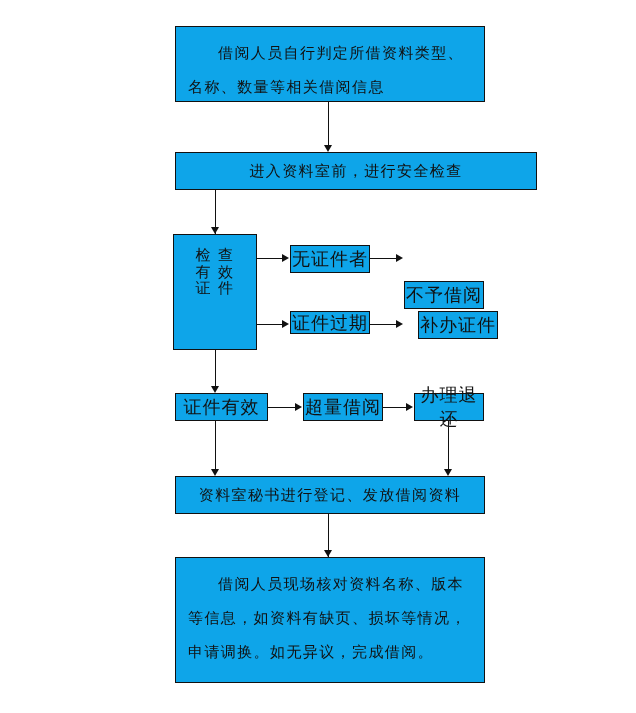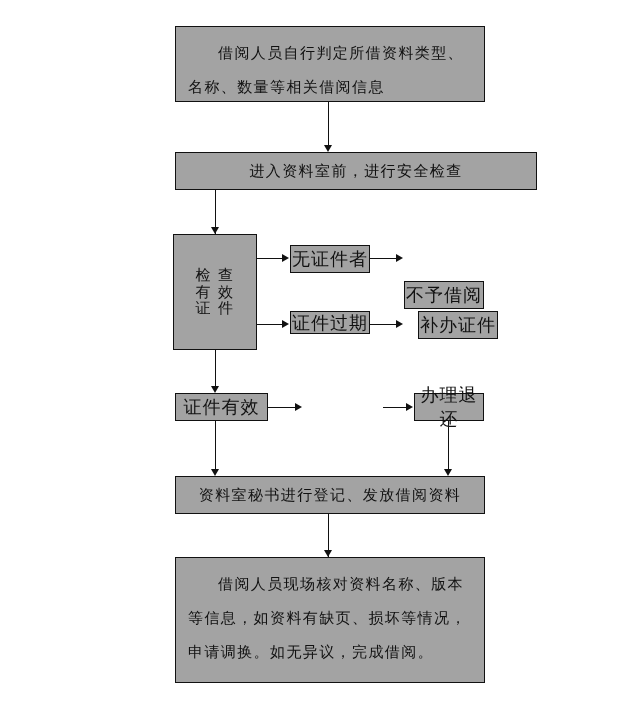--- a/index.html
+++ b/index.html
@@ -17,21 +17,21 @@
     height: 713px;
     background: #ffffff;
     overflow: hidden;
   }
 
   
   .box {
     position: absolute;
     box-sizing: border-box;
     border: 1px solid #111111;
-    background: #a3a3a3;
+    background: #0ea5e9;
     color: #111111;
     font-family: "DejaVu Sans", "Liberation Sans", sans-serif;
     letter-spacing: 1.4px;
   }
   .box .txt {
     display: block;
     white-space: pre-wrap;
   }
 
   
@@ -50,21 +50,21 @@
     text-align: left;
     text-indent: 2em;
     line-height: 2.25;
   }
 
   
   .box.stack {
     display: flex;
     flex-direction: column;
     align-items: center;
-    justify-content: center;
+    justify-content: flex-start;
     text-align: center;
     padding: 12px 0;
   }
   .box.stack .txt { line-height: 1.1; }
 
   
   .fs-big   { font-size: 15px; }
   .fs-small { font-size: 18px; letter-spacing: 1px; }
 
   
@@ -146,20 +146,23 @@
   <div class="vline" style="left:215px; top:350px; height:36px;"></div>
   <div class="arrow-down" style="left:211px; top:386px;"></div>
 
   <div class="box center fs-small" style="left:175px; top:393px; width:93px; height:28px;">
     <span class="txt">证件有效</span>
   </div>
 
   <div class="hline" style="left:268px; top:407px; width:28px;"></div>
   <div class="arrow-right" style="left:295px; top:403px;"></div>
 
+  <div class="box center fs-small" style="left:303px; top:393px; width:80px; height:28px;">
+    <span class="txt">超量借阅</span>
+  </div>
 
   <div class="hline" style="left:383px; top:407px; width:24px;"></div>
   <div class="arrow-right" style="left:406px; top:403px;"></div>
 
   <div class="box center fs-small" style="left:414px; top:393px; width:70px; height:28px;">
     <span class="txt">办理退还</span>
   </div>
 
   <div class="vline" style="left:215px; top:421px; height:49px;"></div>
   <div class="arrow-down" style="left:211px; top:469px;"></div>

